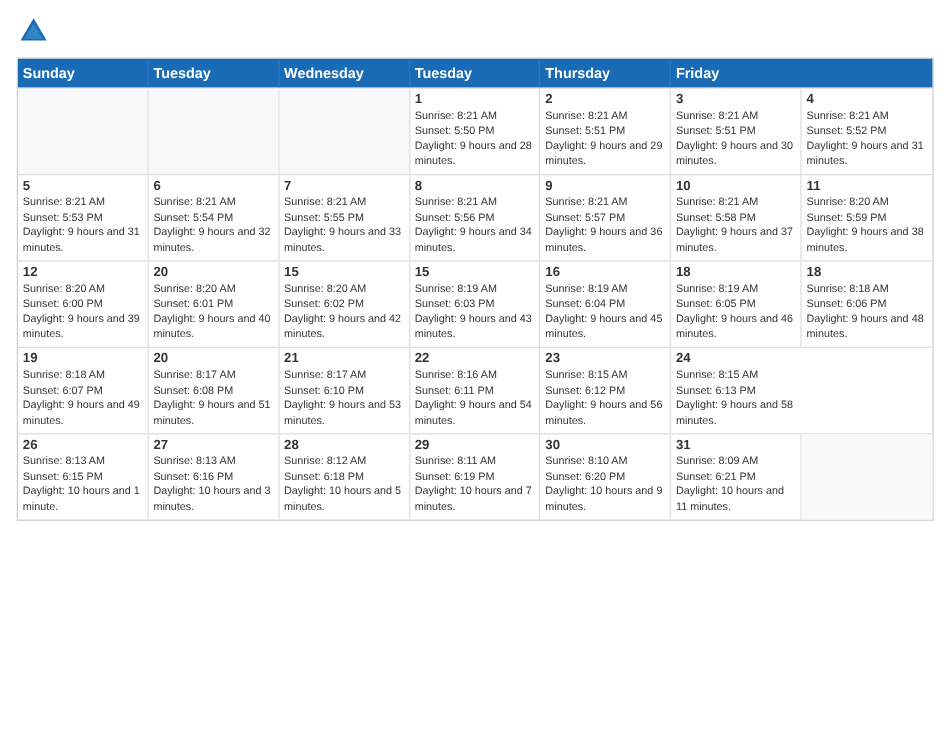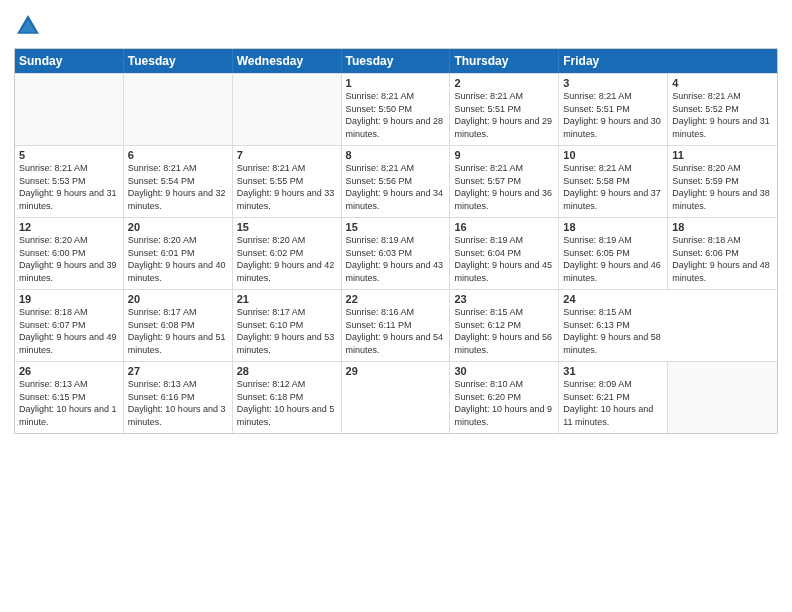--- a/index.html
+++ b/index.html
@@ -256,20 +256,21 @@
           <div class="cal-cell">
             <div class="day-num">27</div>
             <div class="cell-text">Sunrise: 8:13 AM<br>Sunset: 6:16 PM<br>Daylight: 10 hours and 3 minutes.</div>
           </div>
           <div class="cal-cell">
             <div class="day-num">28</div>
             <div class="cell-text">Sunrise: 8:12 AM<br>Sunset: 6:18 PM<br>Daylight: 10 hours and 5 minutes.</div>
           </div>
           <div class="cal-cell">
             <div class="day-num">29</div>
+            <div class="cell-text">Sunrise: 8:11 AM<br>Sunset: 6:19 PM<br>Daylight: 10 hours and 7 minutes.</div>
           </div>
           <div class="cal-cell">
             <div class="day-num">30</div>
             <div class="cell-text">Sunrise: 8:10 AM<br>Sunset: 6:20 PM<br>Daylight: 10 hours and 9 minutes.</div>
           </div>
           <div class="cal-cell">
             <div class="day-num">31</div>
             <div class="cell-text">Sunrise: 8:09 AM<br>Sunset: 6:21 PM<br>Daylight: 10 hours and 11 minutes.</div>
           </div>
           <div class="cal-cell empty"></div>

